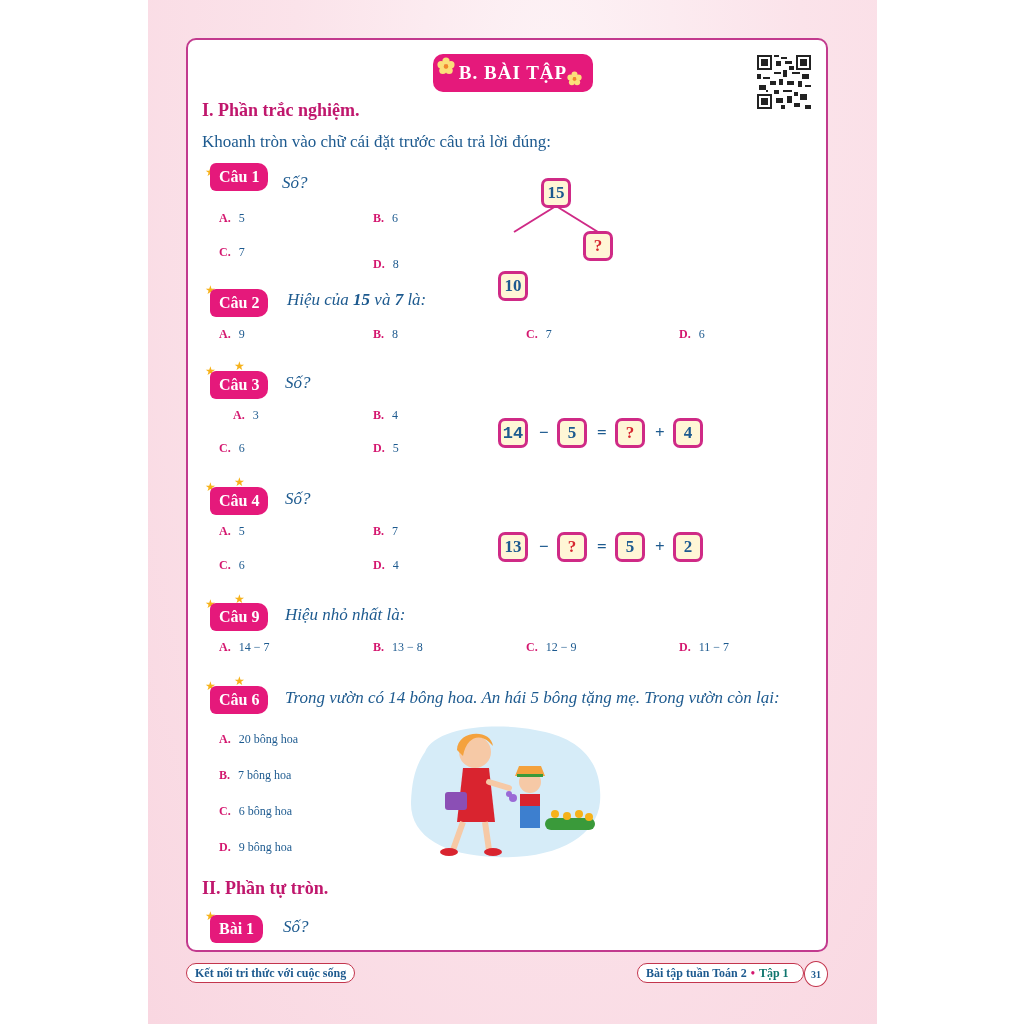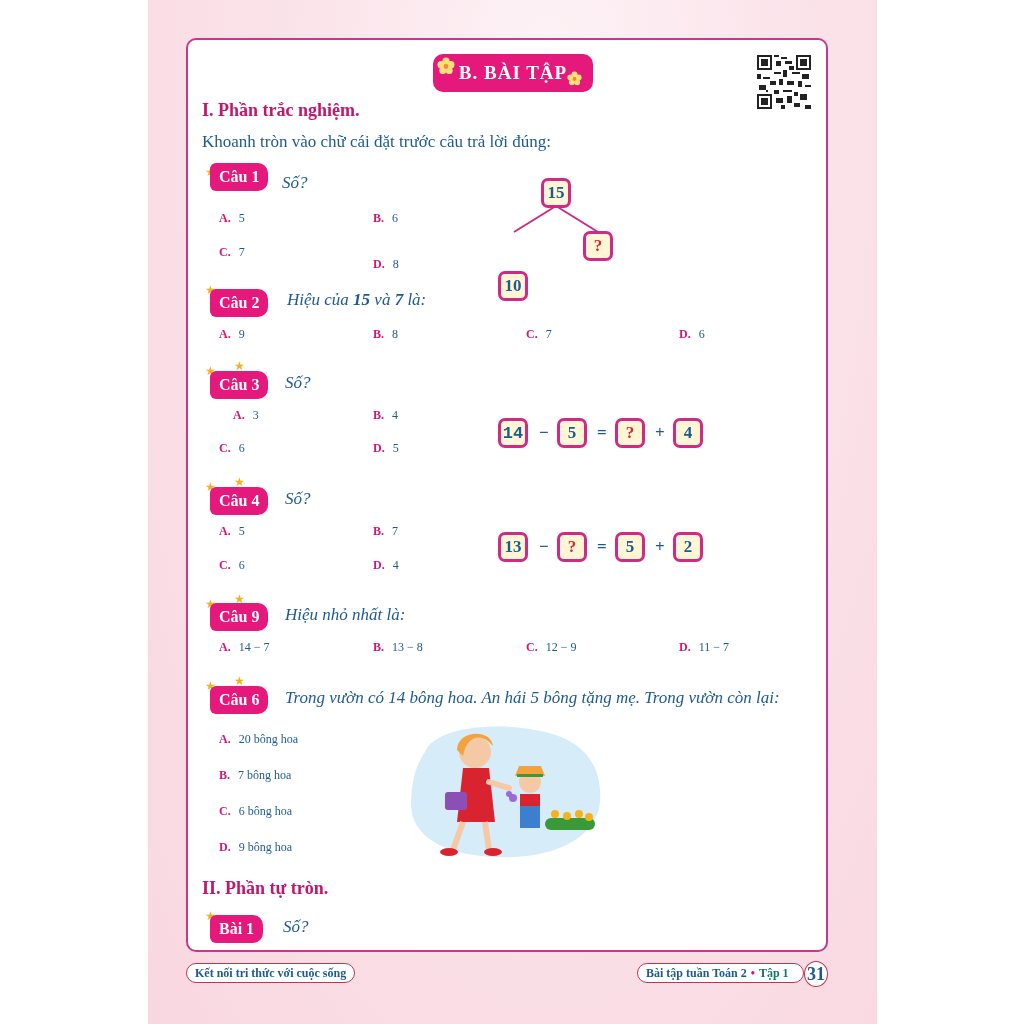--- a/index.html
+++ b/index.html
@@ -49,21 +49,21 @@
   .op { position: absolute; color: #1d5a8f; font-size: 17px; font-weight: bold; }
   .illus { position: absolute; left: 405px; top: 722px; width: 200px; height: 138px; }
   .footer-pill {
     position: absolute; height: 20px; border: 1.5px solid #c3354d; border-radius: 10px;
     background: #fff; color: #1d5a8f; font-weight: bold; font-size: 12px;
     display: flex; align-items: center; padding: 0 8px;
   }
   .page-num {
     position: absolute; left: 804px; top: 961px; width: 24px; height: 26px;
     border: 1.5px solid #c3354d; border-radius: 50%; background: #fff;
-    color: #1d5a8f; font-weight: bold; font-size: 18px;
+    color: #1d5a8f; font-weight: bold; font-size: 10px;
     display: flex; align-items: center; justify-content: center;
   }
 </style>
 </head>
 <body>
 
 <div class="page"></div>
 <div class="frame"></div>
 
 <div class="title-pill">

